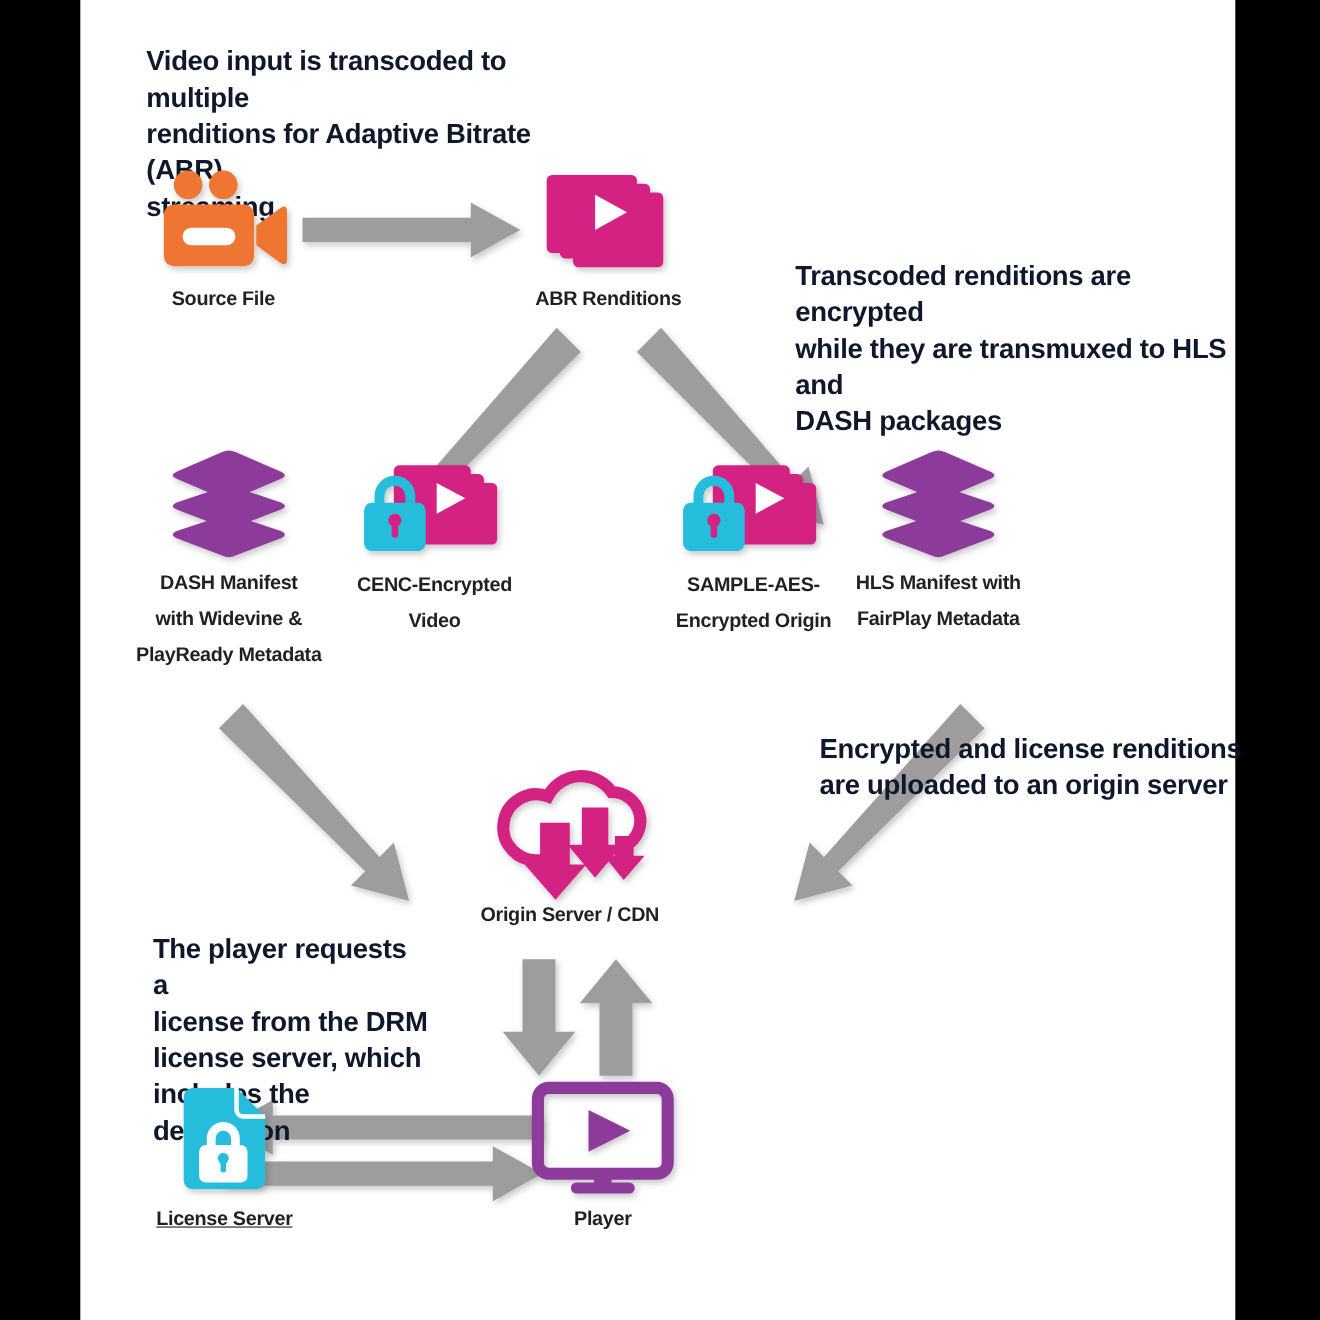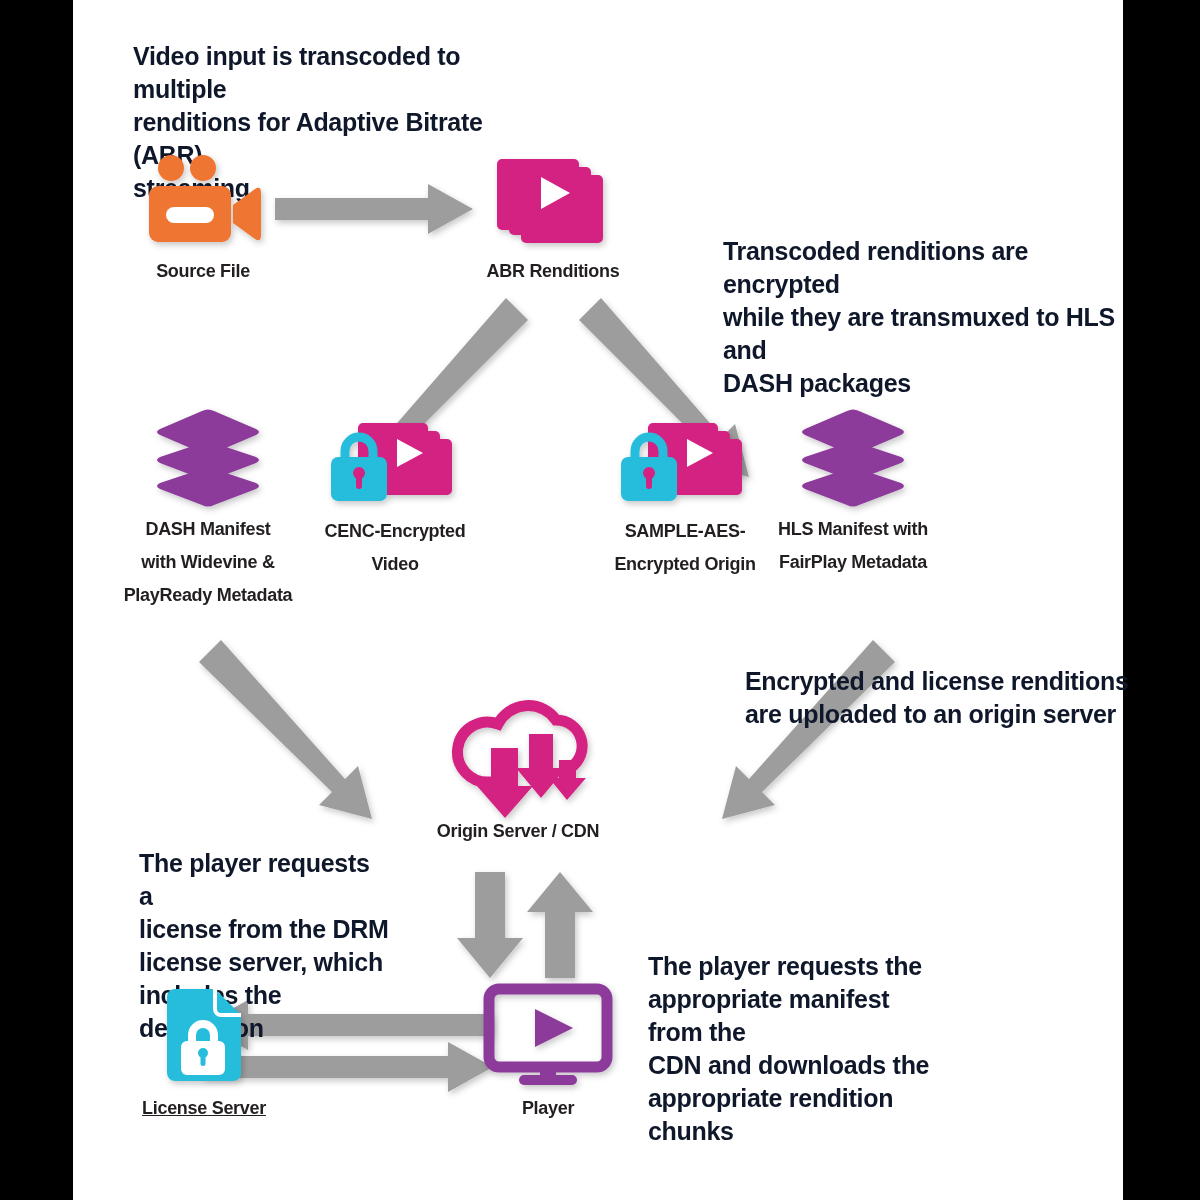--- a/index.html
+++ b/index.html
@@ -115,24 +115,20 @@
 DASH packages</div>
 
     <div class="note" style="left:672px; top:665px; width:390px;">Encrypted and license renditions
 are uploaded to an origin server</div>
 
     <div class="note" style="left:66px; top:847px; width:250px;">The player requests a
 license from the DRM
 license server, which
 includes the decryption</div>
 
-    <div class="note" style="left:575px; top:950px; width:300px;">The player requests the
-appropriate manifest from the
-CDN and downloads the
-appropriate rendition chunks</div>
 
     <div class="node" style="left:40px; top:155px; width:180px;">
       <div class="icon-wrap" style="left:20px; top:0px;">
         <svg width="130" height="95" viewBox="0 0 130 95">
           <g filter="url(#sh)">
             <circle cx="38" cy="13" r="13" fill="#EE7432"></circle>
             <circle cx="70" cy="13" r="13" fill="#EE7432"></circle>
             <rect x="16" y="31" width="82" height="56" rx="9" fill="#EE7432"></rect>
             <path d="M100 50 L122 34 Q128 30 128 38 L128 80 Q128 88 122 84 L100 68 Z" fill="#EE7432"></path>
             <rect x="33" y="52" width="48" height="16" rx="8" fill="#ffffff"></rect>

